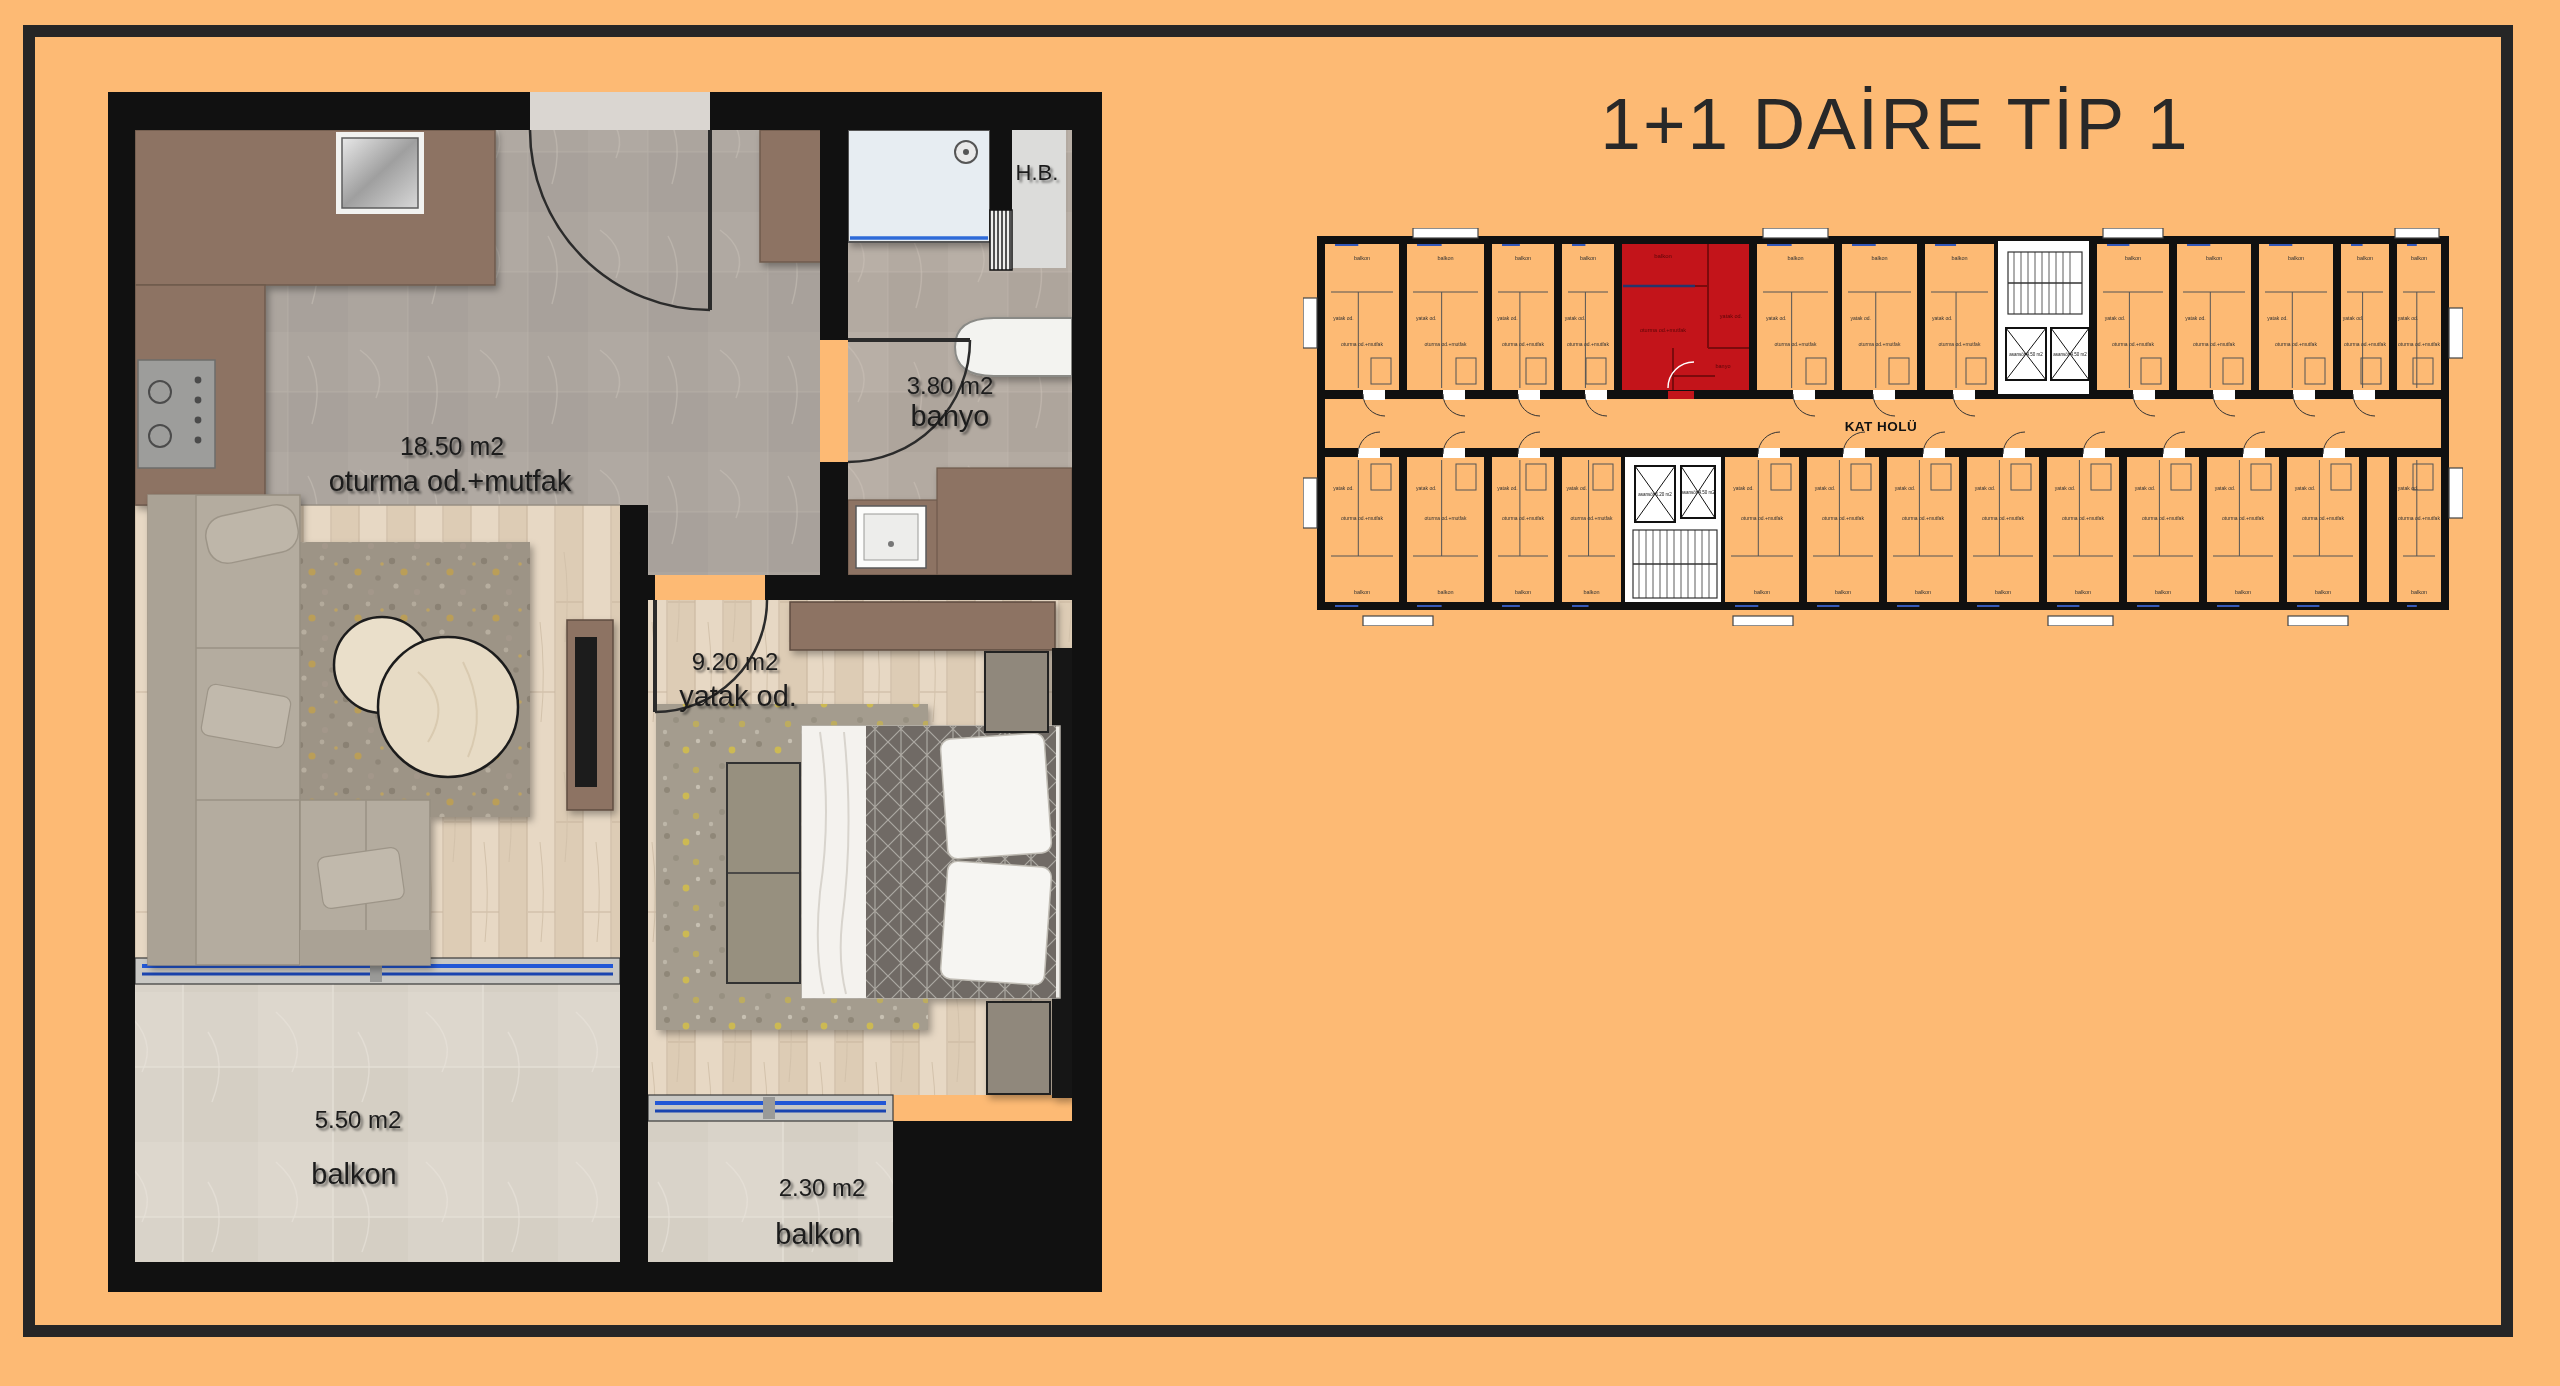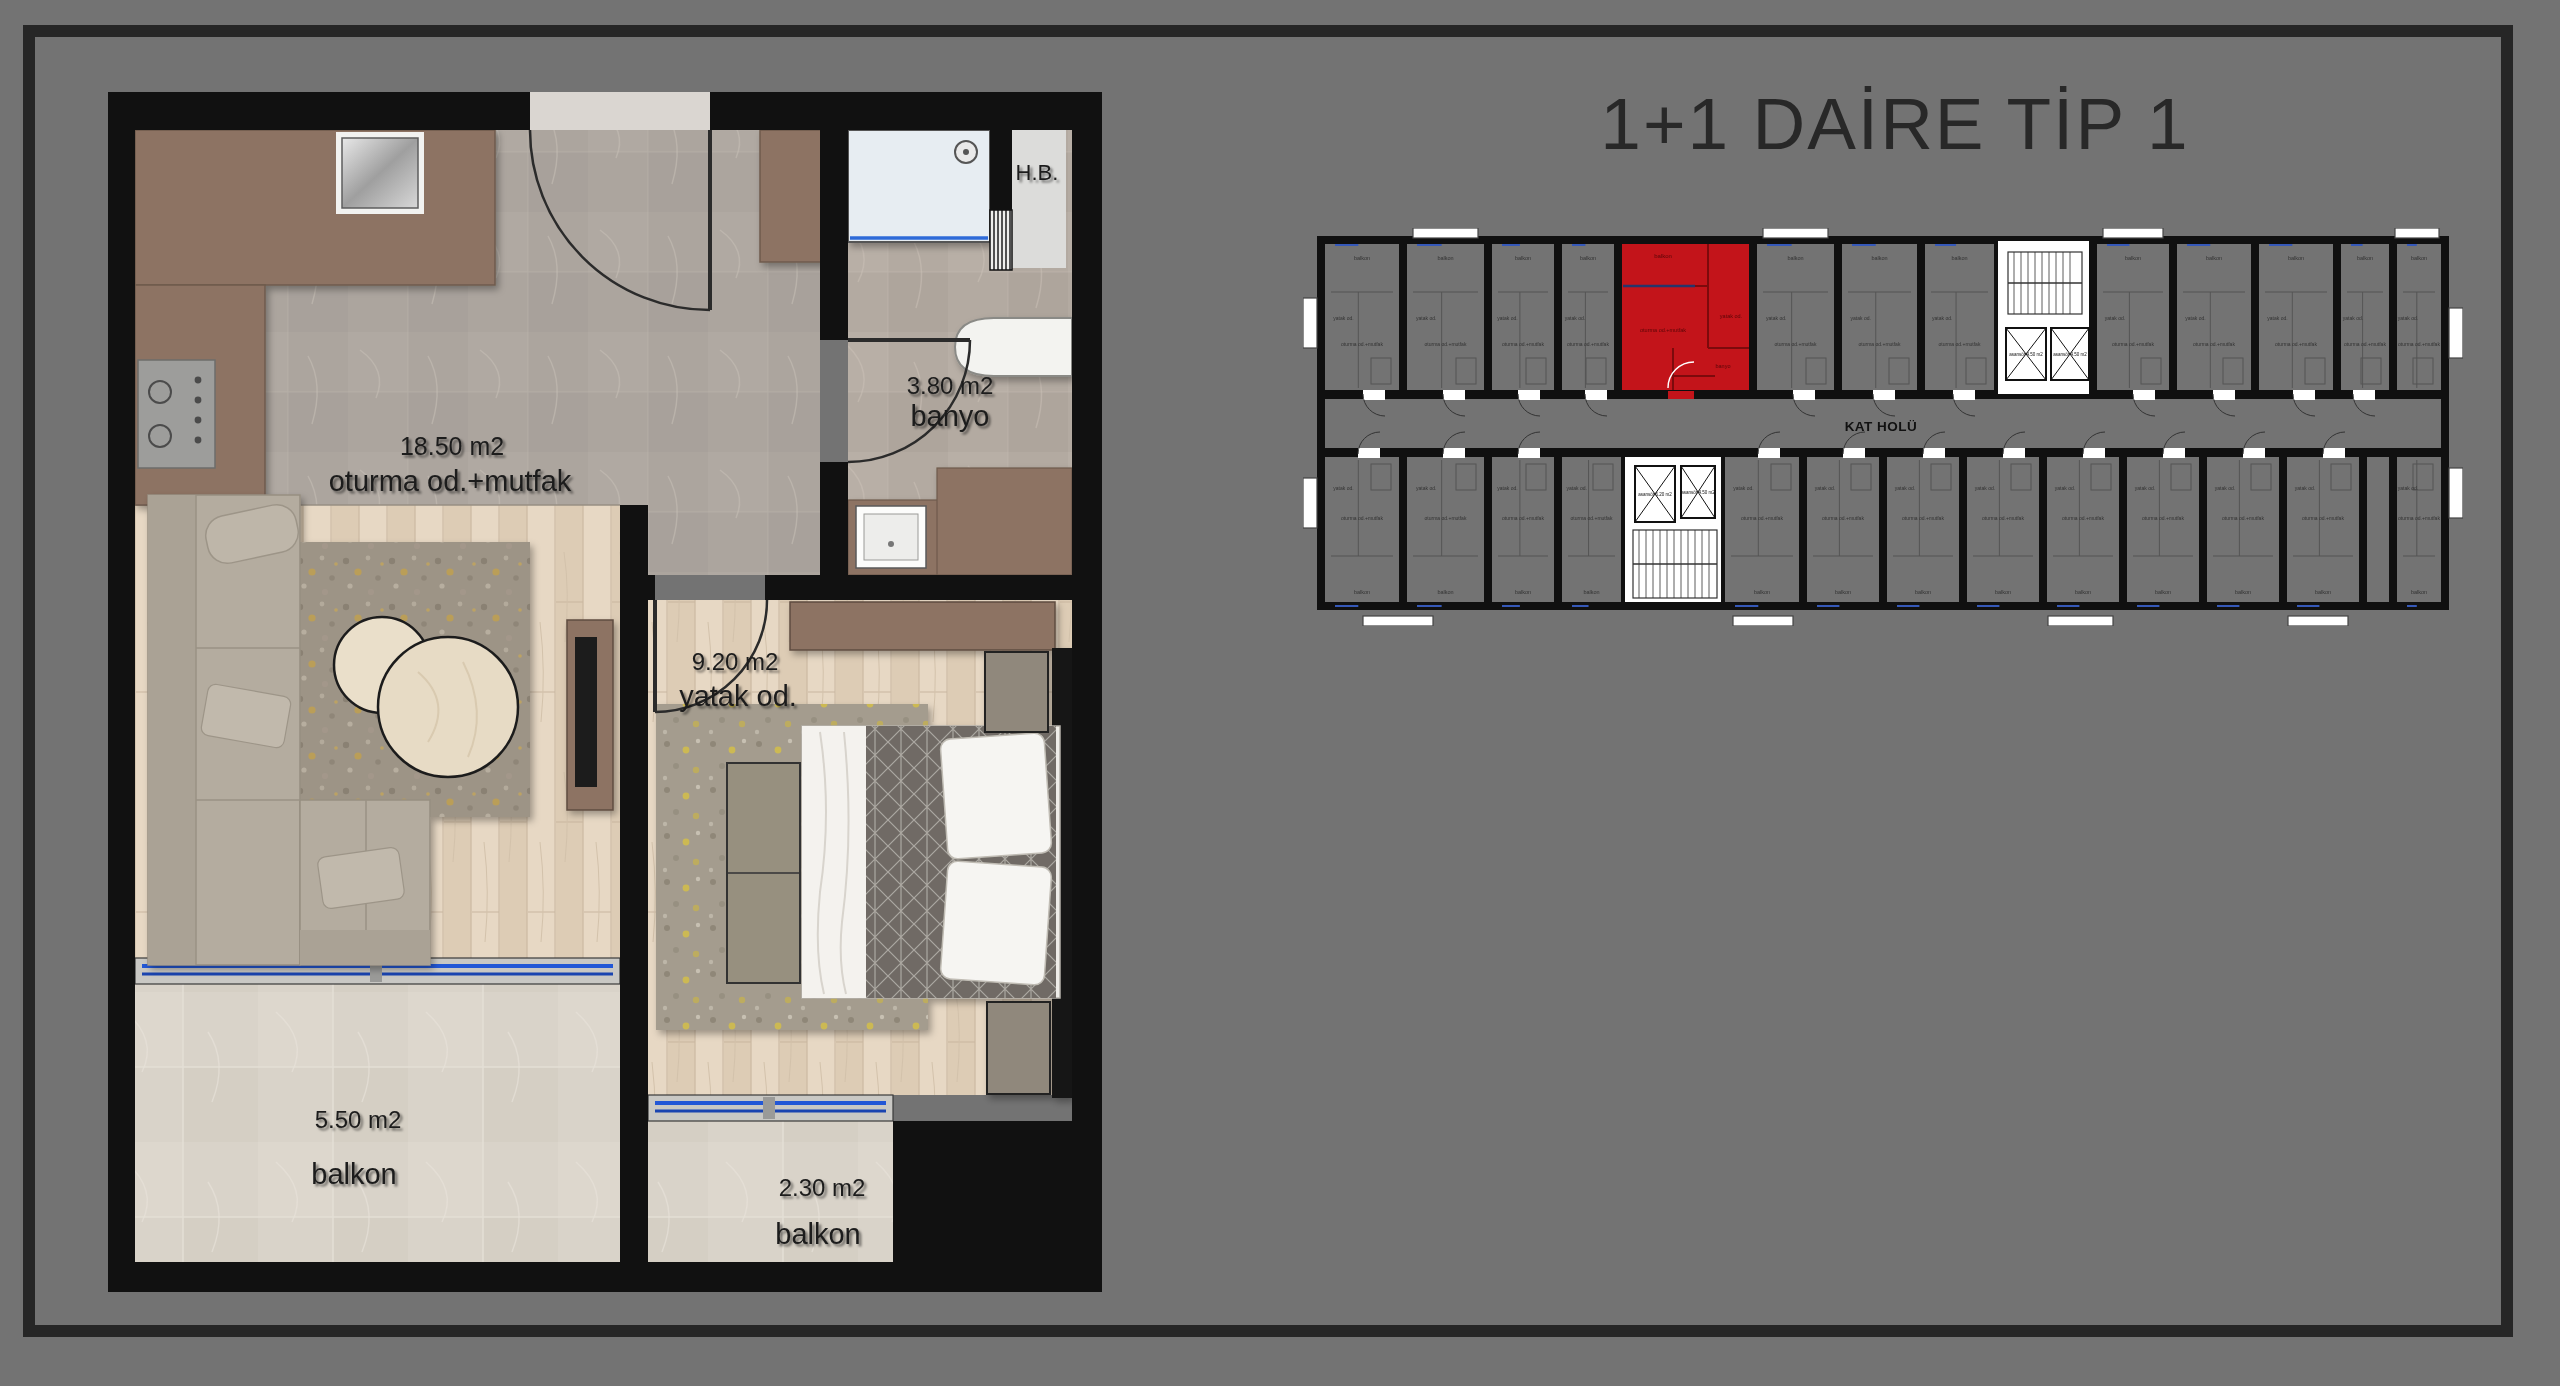--- a/index.html
+++ b/index.html
@@ -1,16 +1,16 @@
 <!DOCTYPE html>
 <html><head>
 <meta charset="utf-8">
 <style>
   html,body{margin:0;padding:0;background:#fff;}
-  #canvas{position:relative;width:2560px;height:1386px;background:#737373;overflow:hidden;
+  #canvas{position:relative;width:2560px;height:1386px;background:#fdba74;overflow:hidden;
           font-family:"Liberation Sans",sans-serif;}
   .frame{position:absolute;left:23px;top:25px;width:2490px;height:1312px;
          border:12px solid #262626;box-sizing:border-box;}
   #plan{position:absolute;left:108px;top:92px;}
   #keyplan{position:absolute;left:1303px;top:228px;}
   .title{position:absolute;left:1560px;top:82px;width:670px;text-align:center;
          font-size:73px;color:#282828;letter-spacing:2px;white-space:nowrap;}
   svg text{font-family:"Liberation Sans",sans-serif;}
 </style>
 </head>

